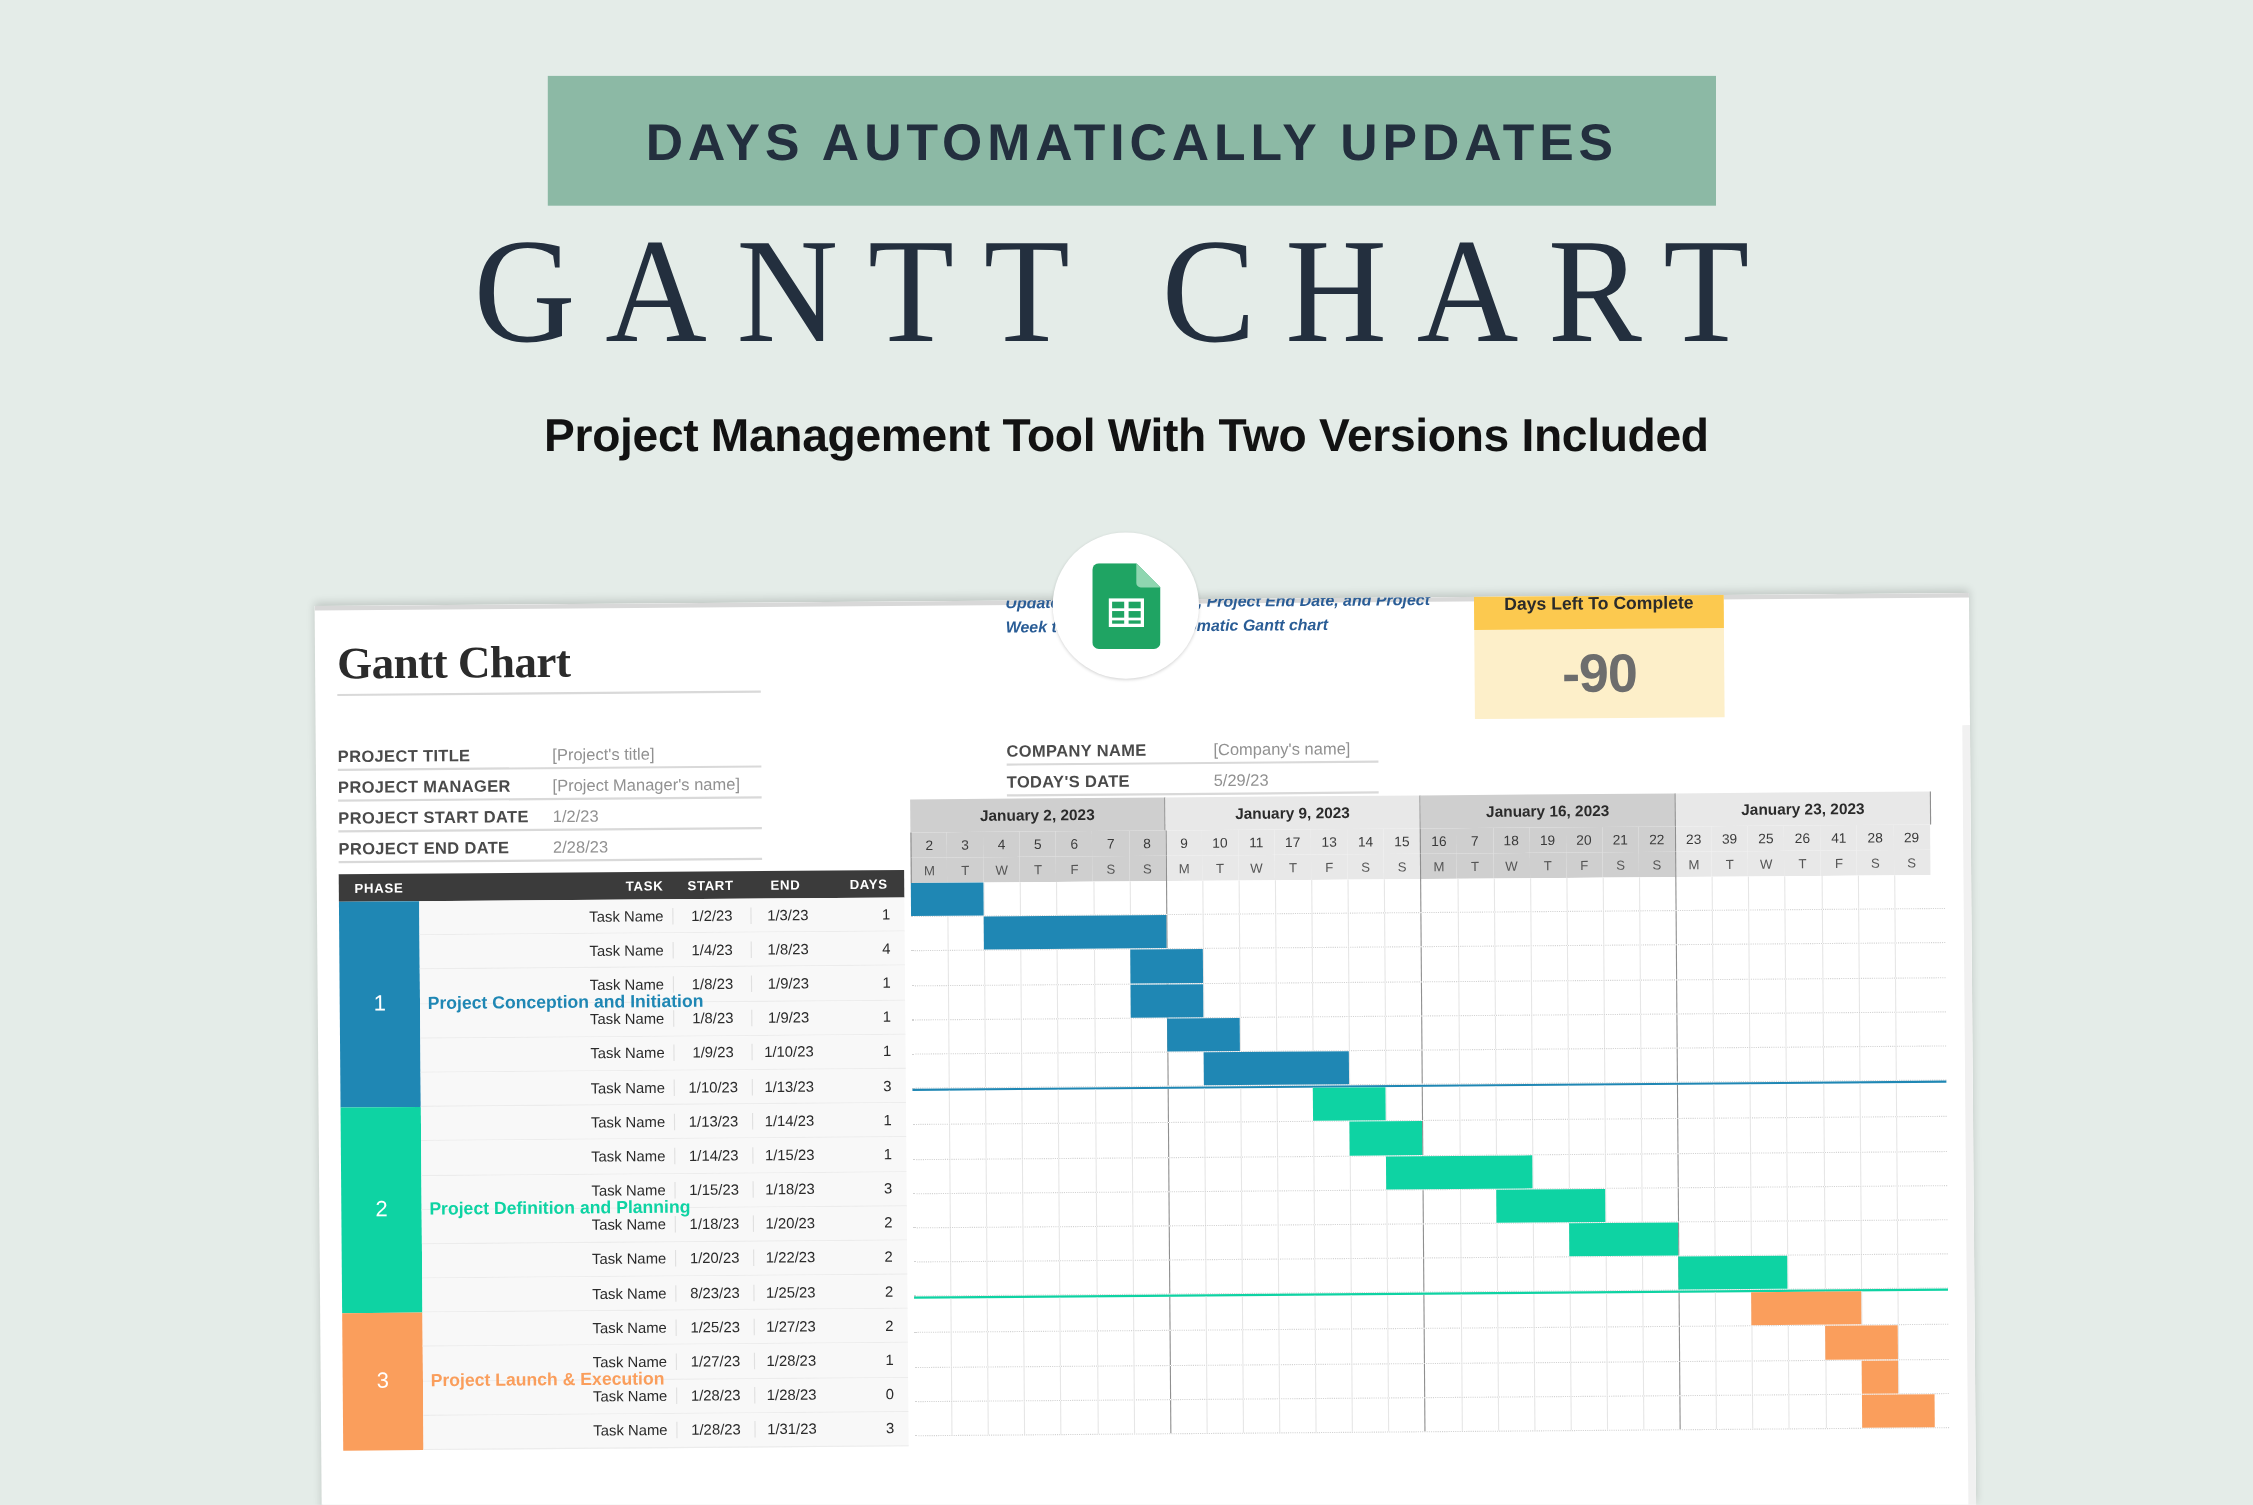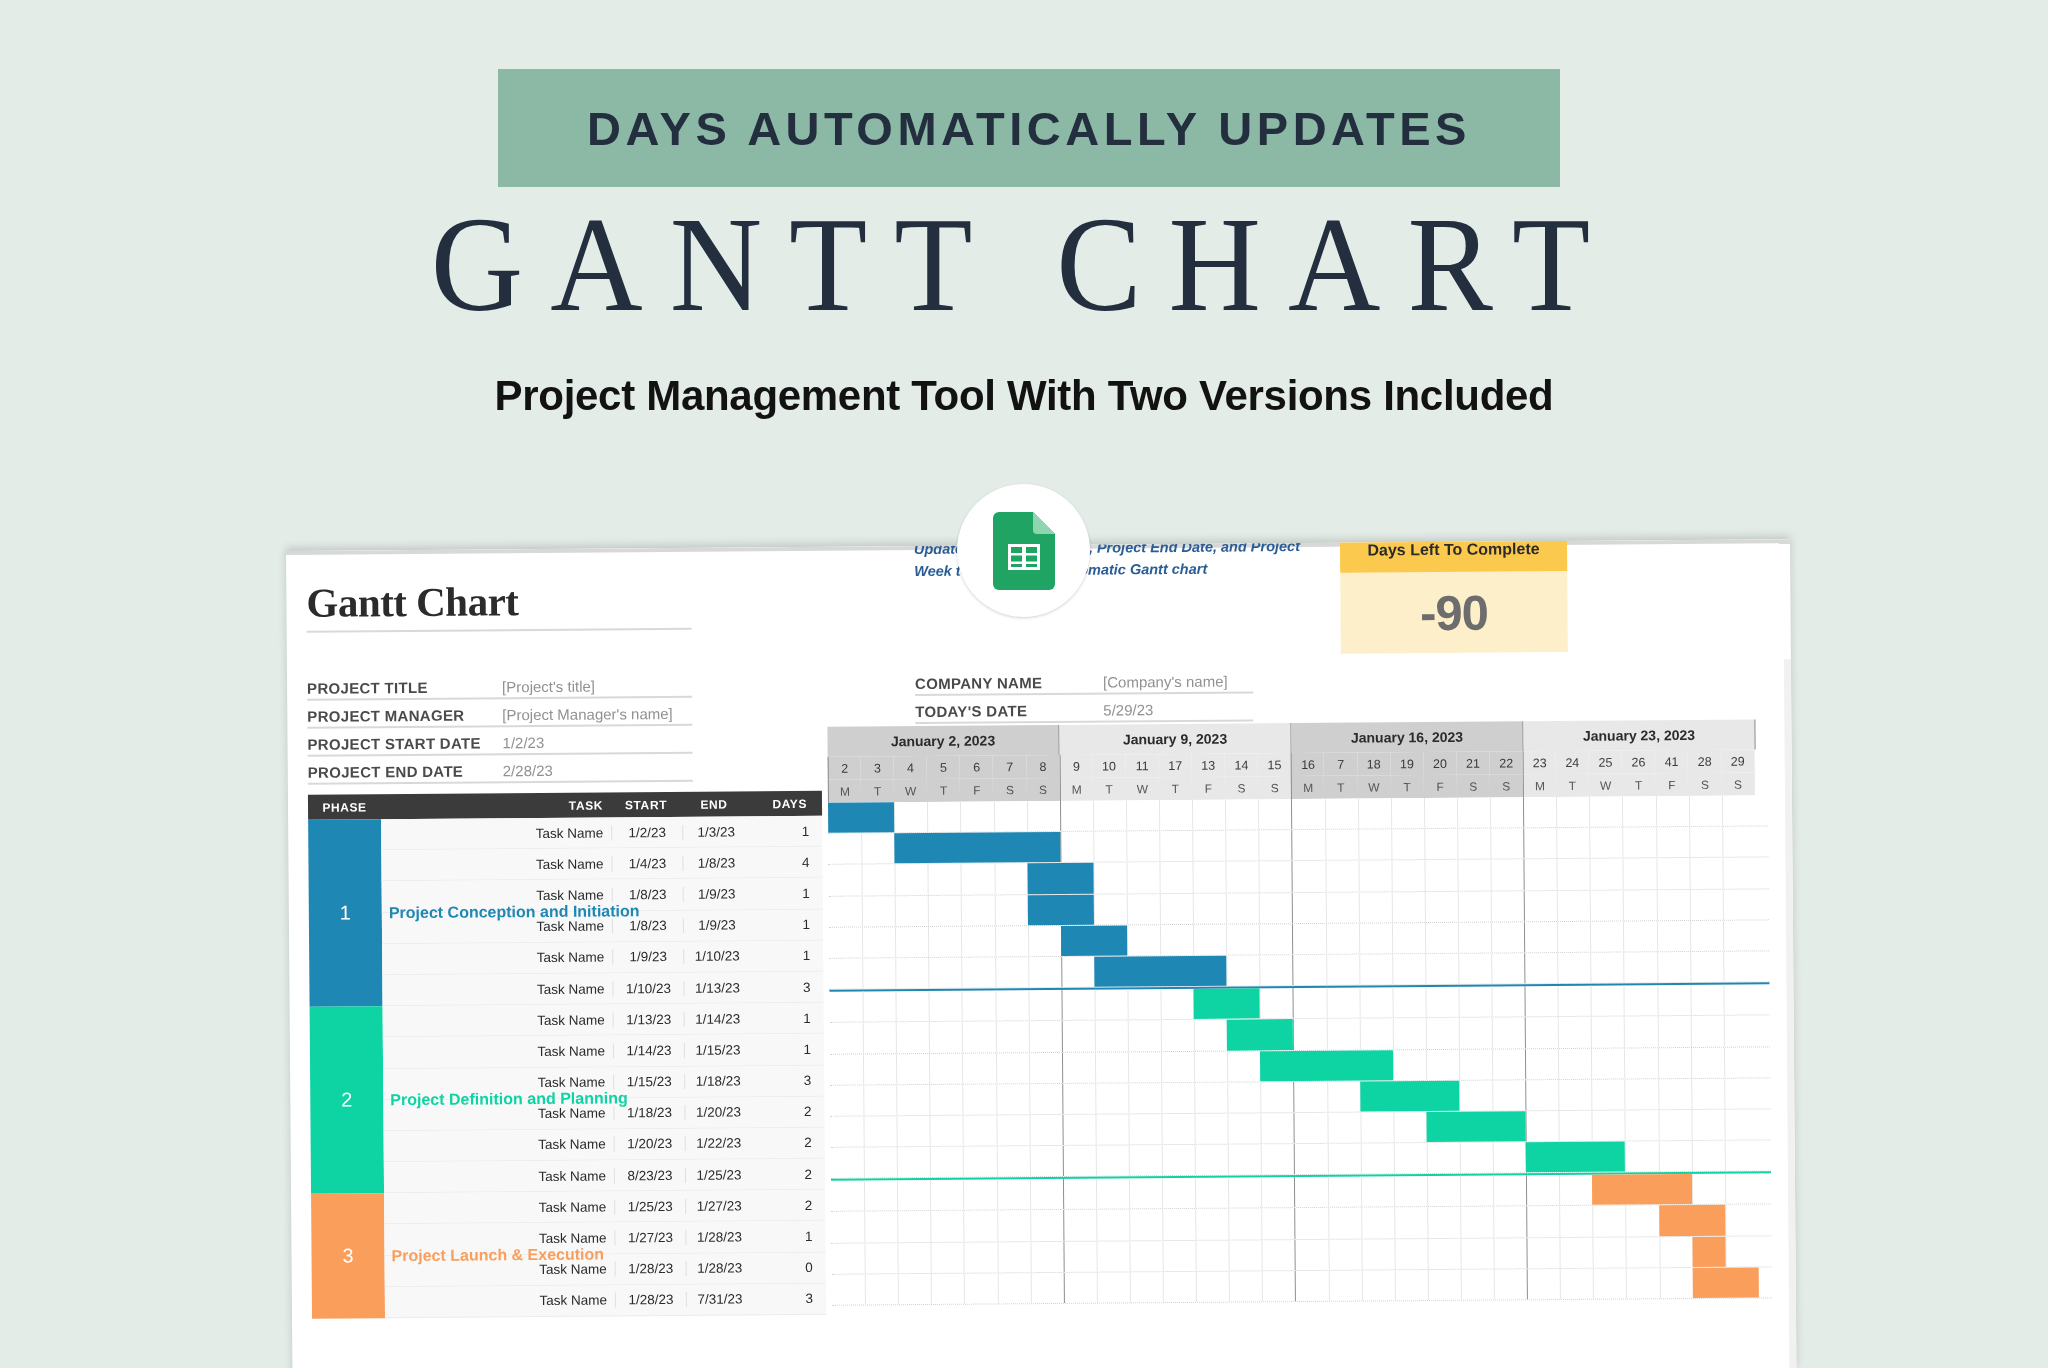--- a/index.html
+++ b/index.html
@@ -337,21 +337,21 @@
             </div>
             <div class="trow">
               <div class="c-task">Task Name</div>
               <div class="c-start">1/28/23</div>
               <div class="c-end">1/28/23</div>
               <div class="c-days">0</div>
             </div>
             <div class="trow">
               <div class="c-task">Task Name</div>
               <div class="c-start">1/28/23</div>
-              <div class="c-end">7/31/23</div>
+              <div class="c-end">1/31/23</div>
               <div class="c-days">3</div>
             </div>
           </div>
           <div class="phase-name" style="color: rgb(250, 158, 92);">Project Launch &amp; Execution</div>
         </div>
       </div>
   </div>
 
   <div class="gantt">
     <div class="wk-row" id="wk-row">
@@ -376,21 +376,21 @@
         <div class="daycell lt">14</div>
         <div class="daycell lt">15</div>
         <div class="daycell sh wkstart">16</div>
         <div class="daycell sh">7</div>
         <div class="daycell sh">18</div>
         <div class="daycell sh">19</div>
         <div class="daycell sh">20</div>
         <div class="daycell sh">21</div>
         <div class="daycell sh">22</div>
         <div class="daycell lt wkstart">23</div>
-        <div class="daycell lt">24</div>
+        <div class="daycell lt">39</div>
         <div class="daycell lt">25</div>
         <div class="daycell lt">26</div>
         <div class="daycell lt">41</div>
         <div class="daycell lt">28</div>
         <div class="daycell lt">29</div>
       </div>
     <div class="dow-row" id="dow-row">
         <div class="daycell sh wkstart">M</div>
         <div class="daycell sh">T</div>
         <div class="daycell sh">W</div>

